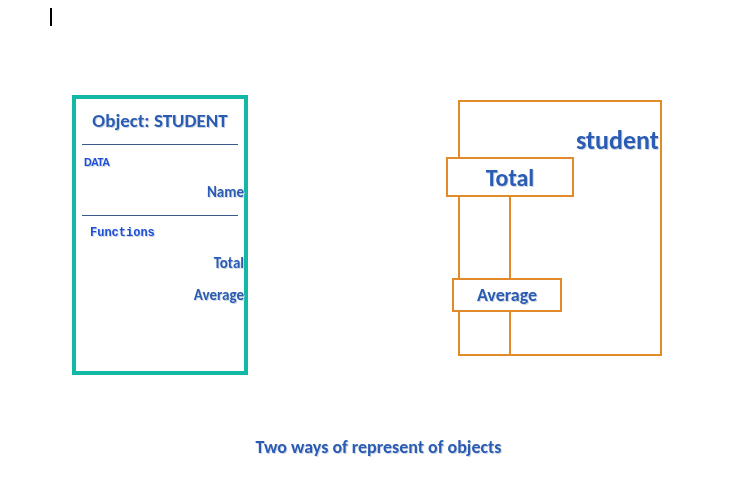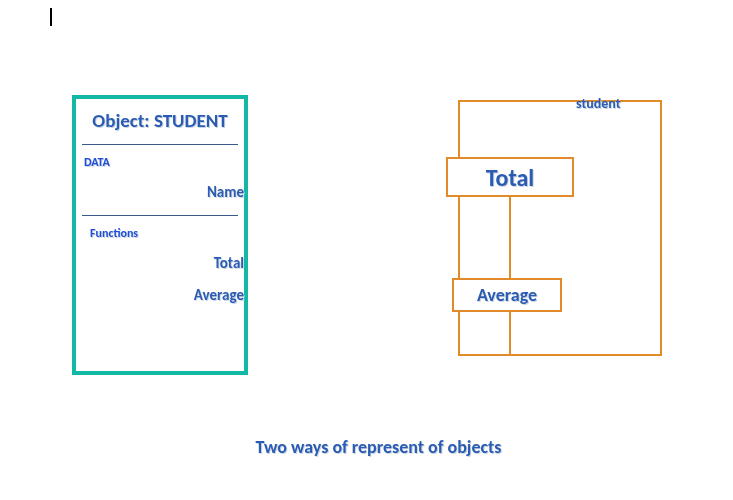--- a/index.html
+++ b/index.html
@@ -58,25 +58,25 @@
     .right-box {
       position: absolute;
       top: 100px;
       left: 458px;
       width: 204px;
       height: 256px;
       border: 2px solid #e08a2a;
     }
     .right-title {
       position: absolute;
-      top: 95px;
+      top: 124px;
       left: 576px;
       color: #2a5cb3;
       font-weight: bold;
-      font-size: 14px;
+      font-size: 26px;
       text-shadow: 1px 1px 0 #cfd6e0;
     }
     .float-box {
       position: absolute;
       border: 2px solid #e08a2a;
       background: #ffffff;
       color: #2a5cb3;
       font-weight: bold;
       text-align: center;
       text-shadow: 1px 1px 0 #cfd6e0;
@@ -130,21 +130,21 @@
 <body>
 
 <div class="cursor"></div>
 
 <div class="left-box">
   <div class="left-title">Object: STUDENT</div>
   <hr class="left-hr">
   <div class="section-header">DATA</div>
   <div class="section-item">Name</div>
   <hr class="left-hr" style="margin-top:14px;">
-  <div class="section-header" style="padding-left:14px;">Functions</div>
+  <div class="section-header" style="padding-left:14px;font-family:Liberation Mono, monospace;">Functions</div>
   <div class="section-item">Total</div>
   <div class="section-item">Average</div>
 </div>
 
 <div class="right-box"></div>
 <div class="right-title">student</div>
 
 <div class="float-box float-total">
   <span>Total</span>
 </div>

